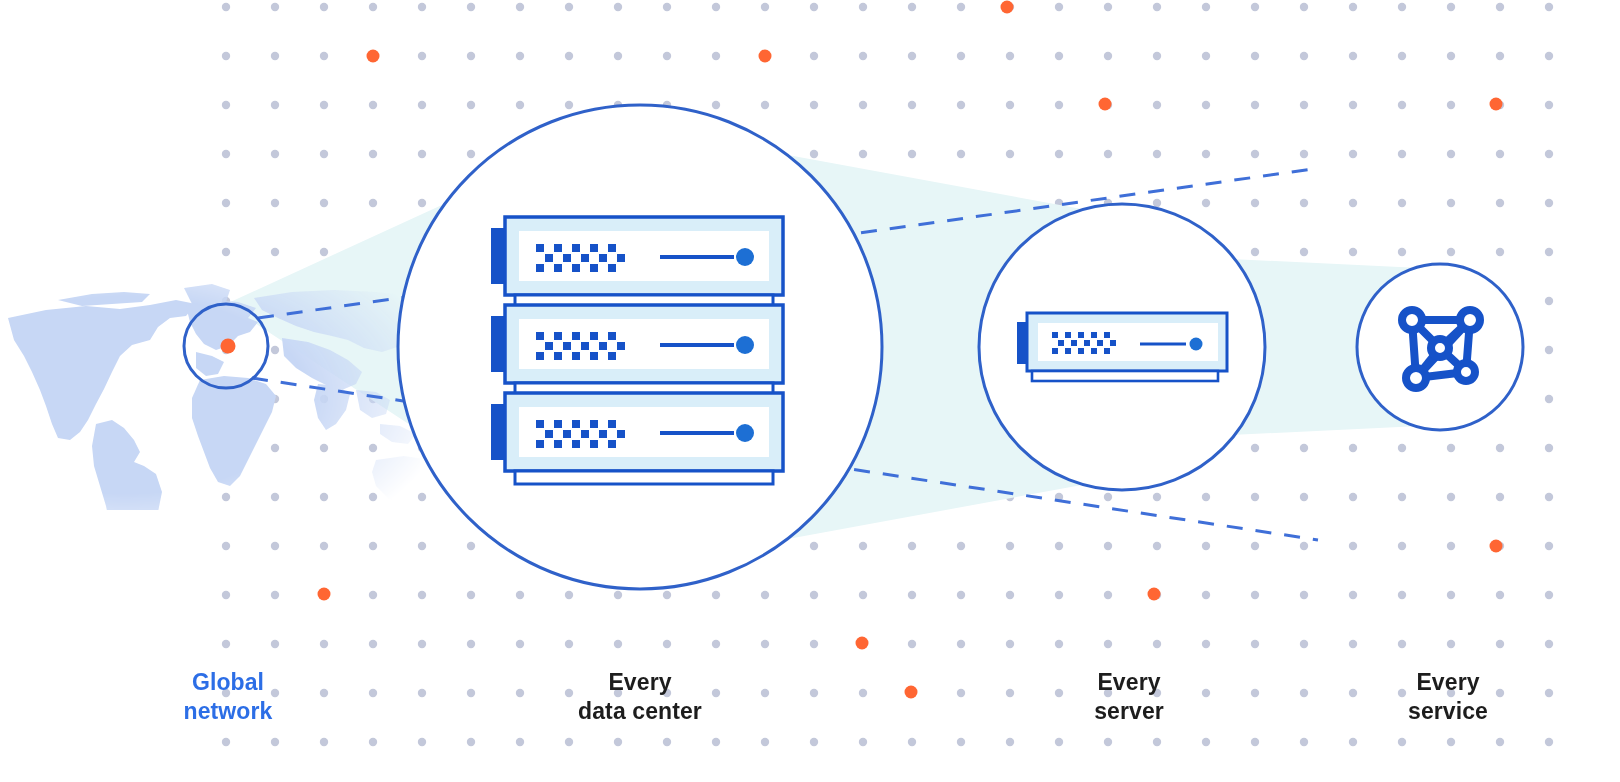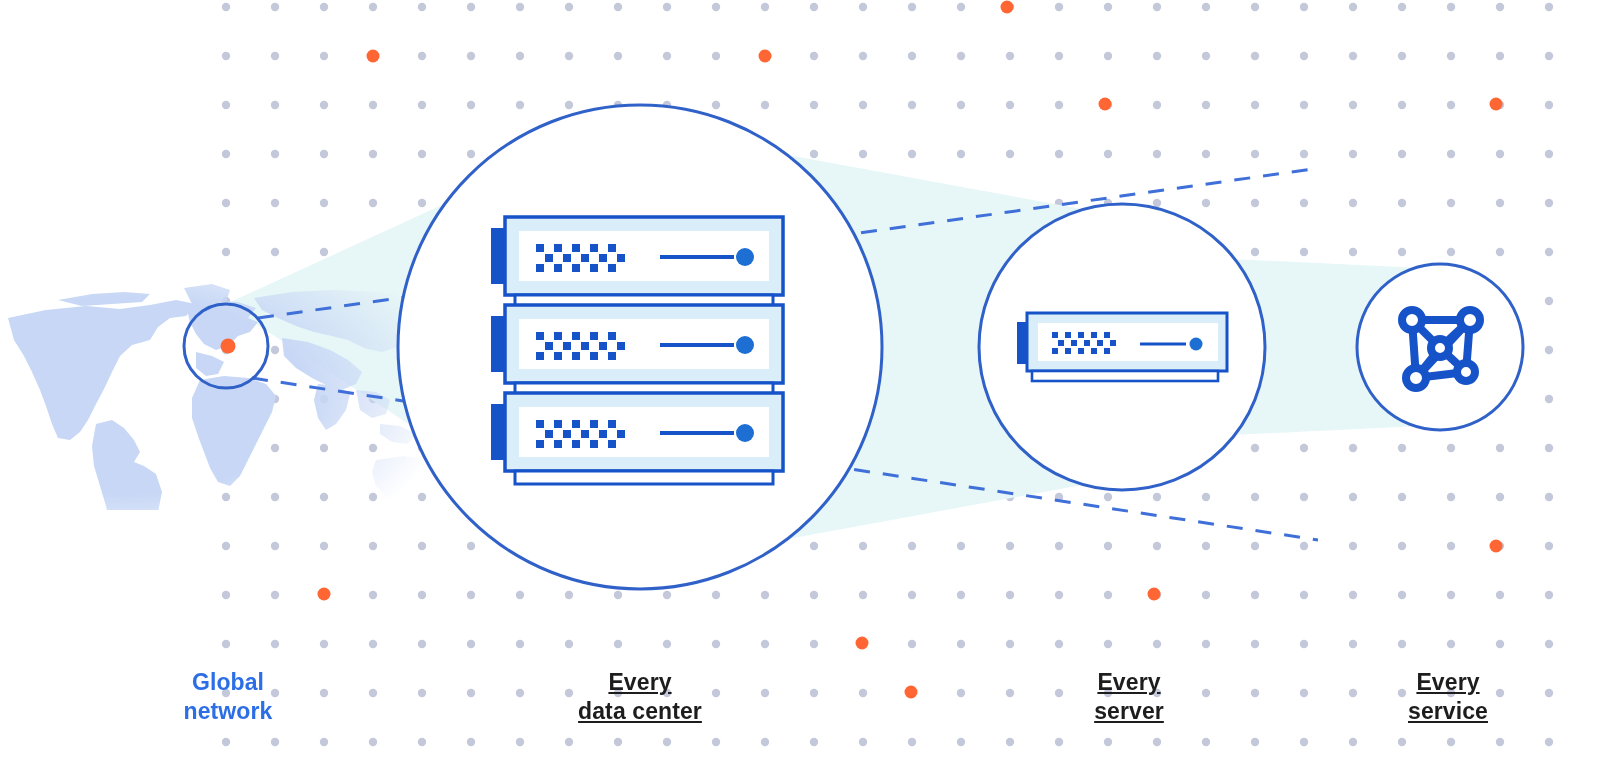--- a/index.html
+++ b/index.html
@@ -25,21 +25,21 @@
     position:absolute;
     text-align:center;
     line-height:1.26;
     font-size:23px;
     font-weight:700;
     letter-spacing:.1px;
     white-space:pre-line;
     user-select:none;
   }
   #lbl-global{ color:#2c6ee6; }
-  #lbl-dc, #lbl-srv, #lbl-svc{ color:#1d1d1d;text-decoration:underline; }
+  #lbl-dc, #lbl-srv, #lbl-svc{ color:#1d1d1d; }
 </style>
 </head>
 <body>
 
 <div id="stage">
 
   <svg id="scene" viewBox="0 0 1620 782" xmlns="http://www.w3.org/2000/svg">
     <defs>
       <clipPath id="clipStage">
           <rect x="0" y="0" width="1620" height="782"></rect>

